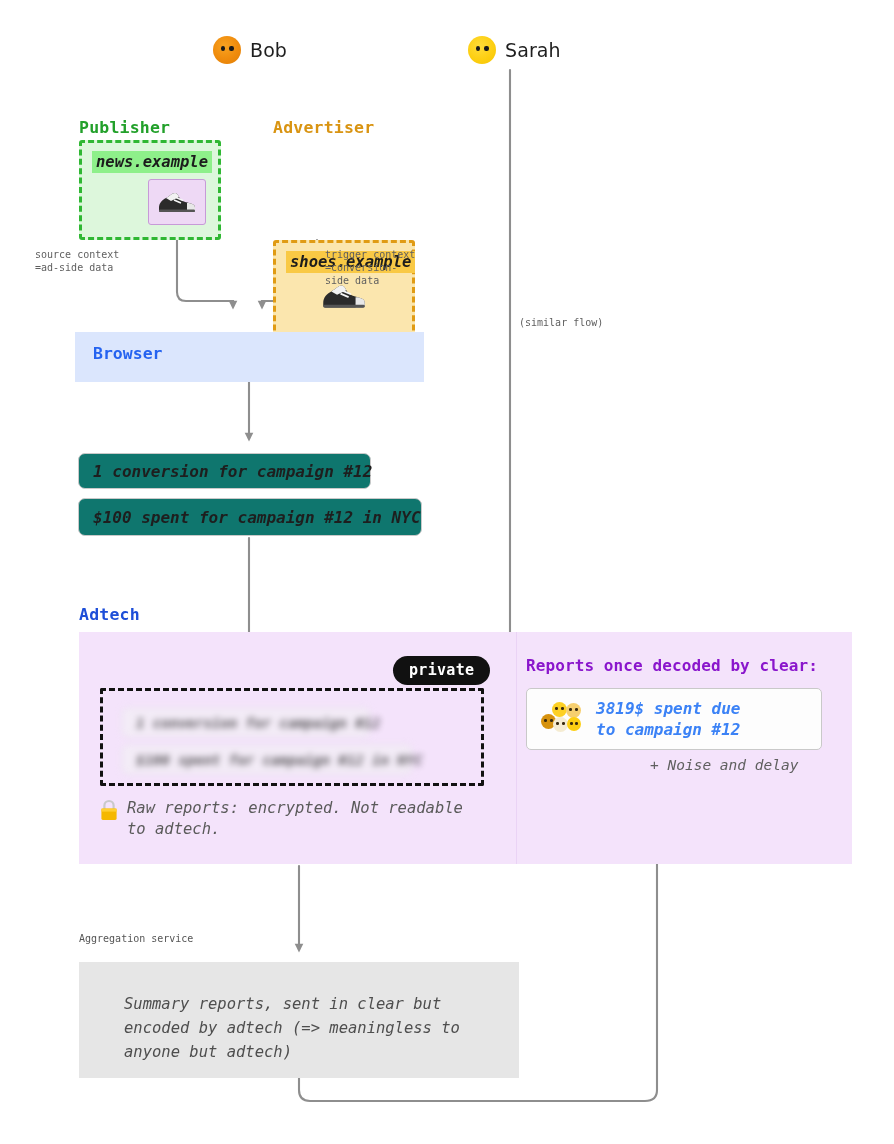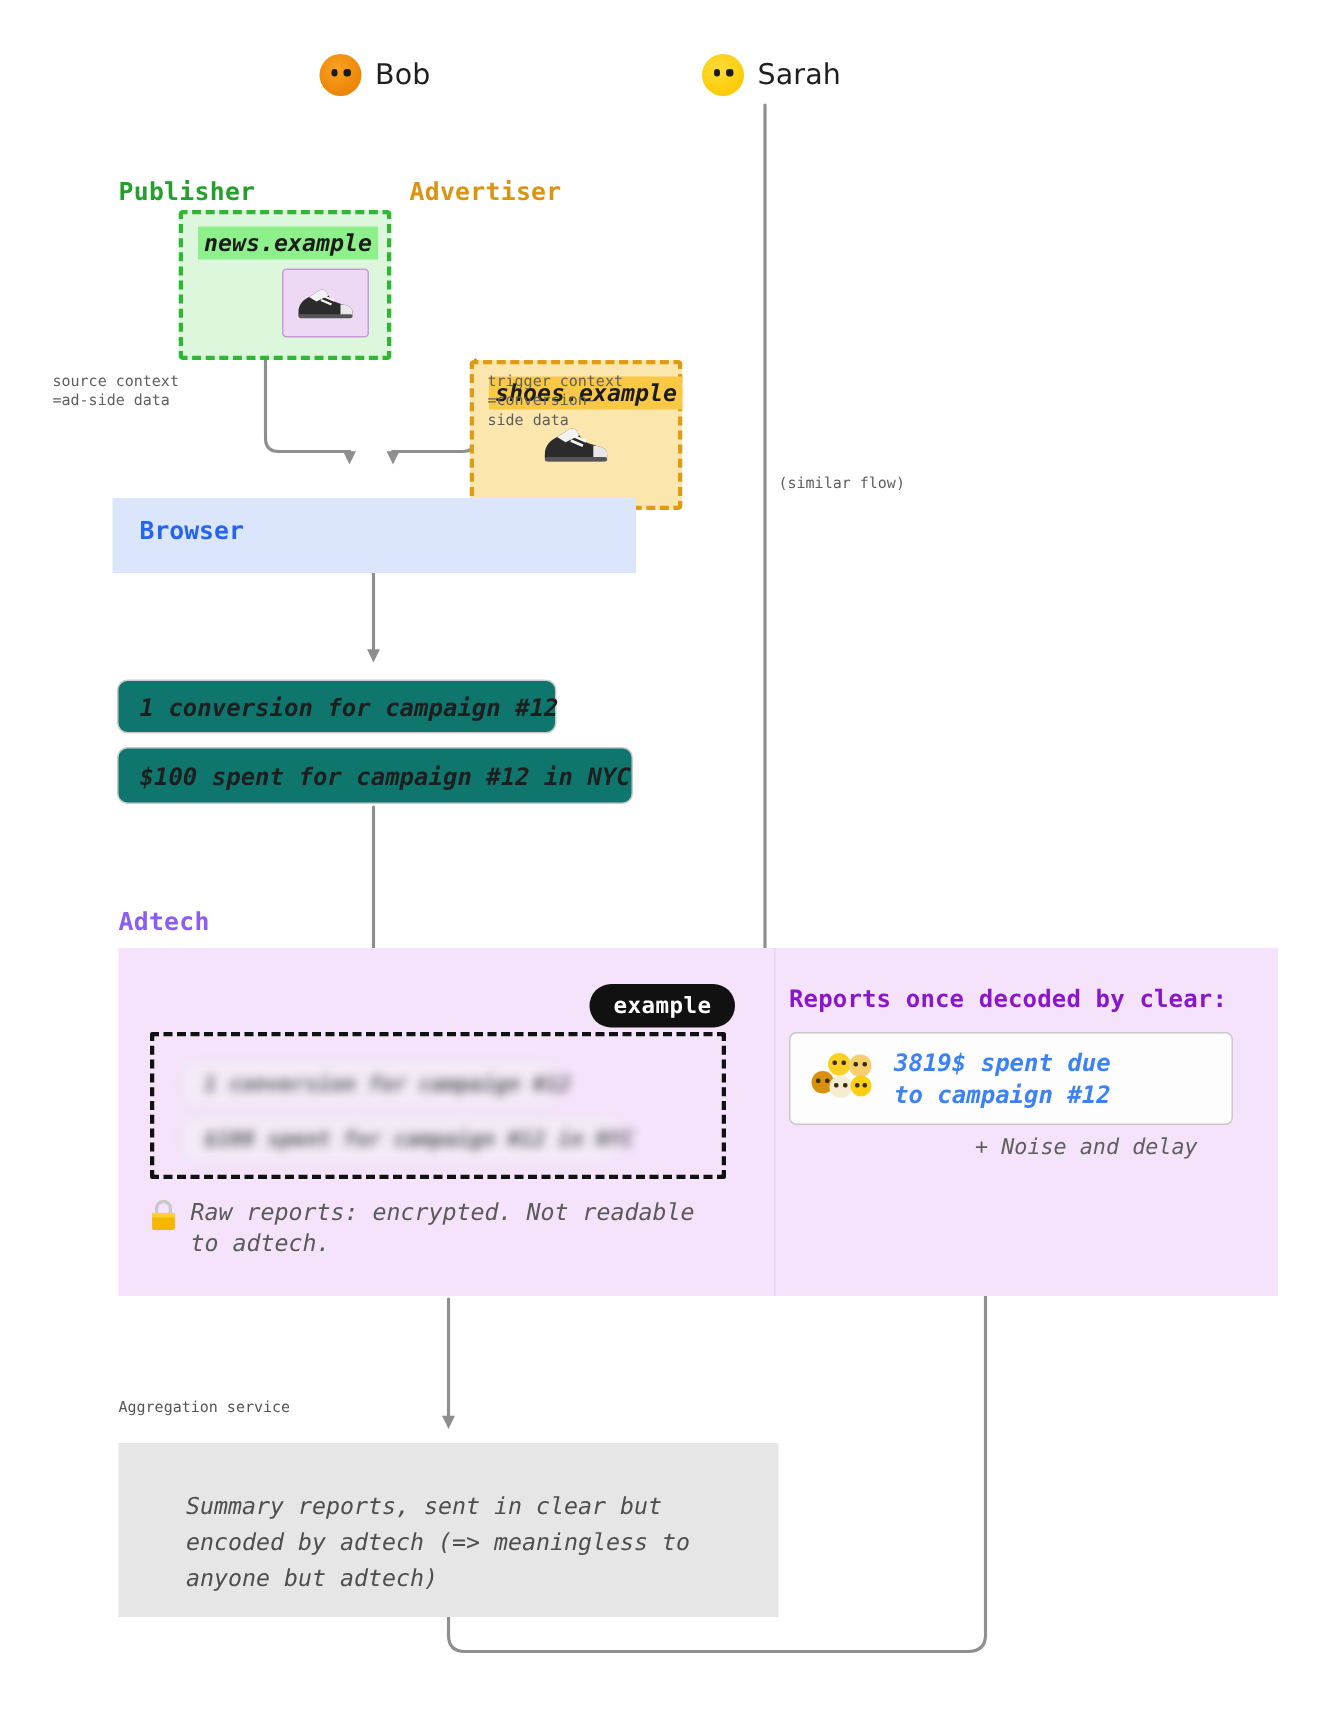--- a/index.html
+++ b/index.html
@@ -7,21 +7,21 @@
     margin: 0; padding: 0;
     background: #ffffff;
   }
   body {
     width: 894px; height: 1144px;
     position: relative;
     font-family: "DejaVu Sans Mono", "Liberation Mono", monospace;
     color: #222222;
     overflow: hidden;
   }
-  #stage { position: absolute; inset: 0; padding-left: 40px; }
+  #stage { position: absolute; inset: 0; }
 
   
   #wires { position: absolute; left: 0; top: 0; width: 894px; height: 1144px; pointer-events: none; }
 
   
   .node { position: absolute; }
 
   
   .persona { display: flex; align-items: center; gap: 9px; }
   .persona .pname {
@@ -35,21 +35,21 @@
   }
   .face::before { left: 7.5px; }
   .face::after  { right: 7.5px; }
   .face.orange { background: radial-gradient(circle at 42% 36%, #f9a321 0%, #ef8b0c 55%, #e07e06 100%); }
   .face.yellow { background: radial-gradient(circle at 42% 36%, #ffdc3a 0%, #fdcf12 55%, #f5c400 100%); }
 
   
   .regionlabel { font-size: 16.5px; font-weight: 700; letter-spacing: .2px; }
   .regionlabel.pub { color: #22a02a; }
   .regionlabel.adv { color: #d99412; }
-  .regionlabel.adtech { color: #8b5cf6; text-align: center; }
+  .regionlabel.adtech { color: #1d4ed8; text-align: center; }
 
   
   .sitebox { border-radius: 3px; position: relative; }
   .sitebox.pub { background: #ddf7dc; border: 3.5px dashed #2fb733; }
   .sitebox.adv { background: #fbe6ae; border: 3.5px dashed #e09b14; }
   .domainchip {
     position: absolute; left: 10px; top: 8px;
     font-size: 15.5px; font-style: italic; font-weight: 700;
     color: #1c1c1c; padding: 2px 4px; white-space: nowrap;
   }
@@ -228,21 +228,21 @@
   <div class="node report" style="left:78px; top:498px; width:344px; height:38px;">
     <span>$100 spent for campaign #12 in NYC</span>
   </div>
 
   <div class="node regionlabel adtech" style="left:79px; top:605px;">Adtech</div>
 
   <div class="node adtechpanel" style="left:79px; top:632px; width:773px; height:232px;">
 
     <div class="divider" style="left:437px;"></div>
 
-    <div class="privatepill" style="left:314px; top:24px;">example</div>
+    <div class="privatepill" style="left:314px; top:24px;">private</div>
 
     <div class="dashedvault" style="left:21px; top:56px; width:384px; height:98px;">
       <div class="blurwrap" style="position:absolute; left:18px; top:16px;">
         <div class="report" style="width:250px; height:31px; font-size:14px;">
           <span>1 conversion for campaign #12</span>
         </div>
         <div class="report" style="width:292px; height:31px; margin-top:6px; font-size:14px;">
           <span>$100 spent for campaign #12 in NYC</span>
         </div>
       </div>

